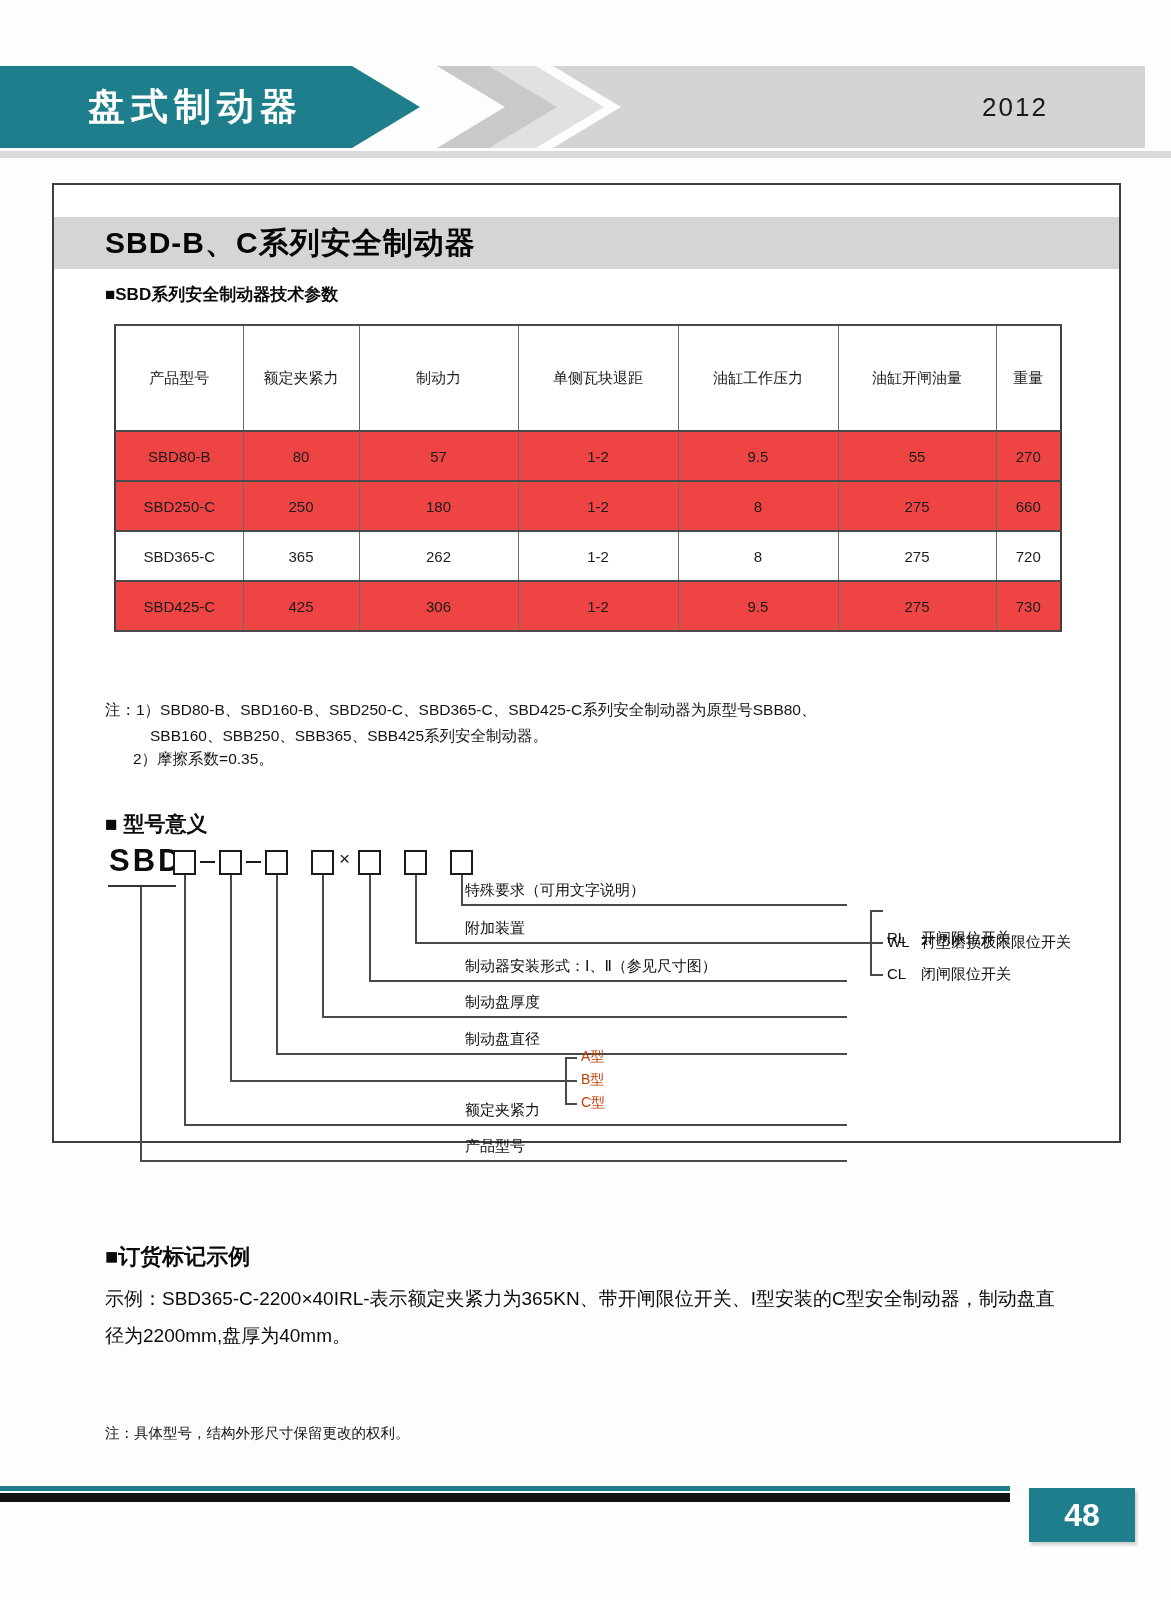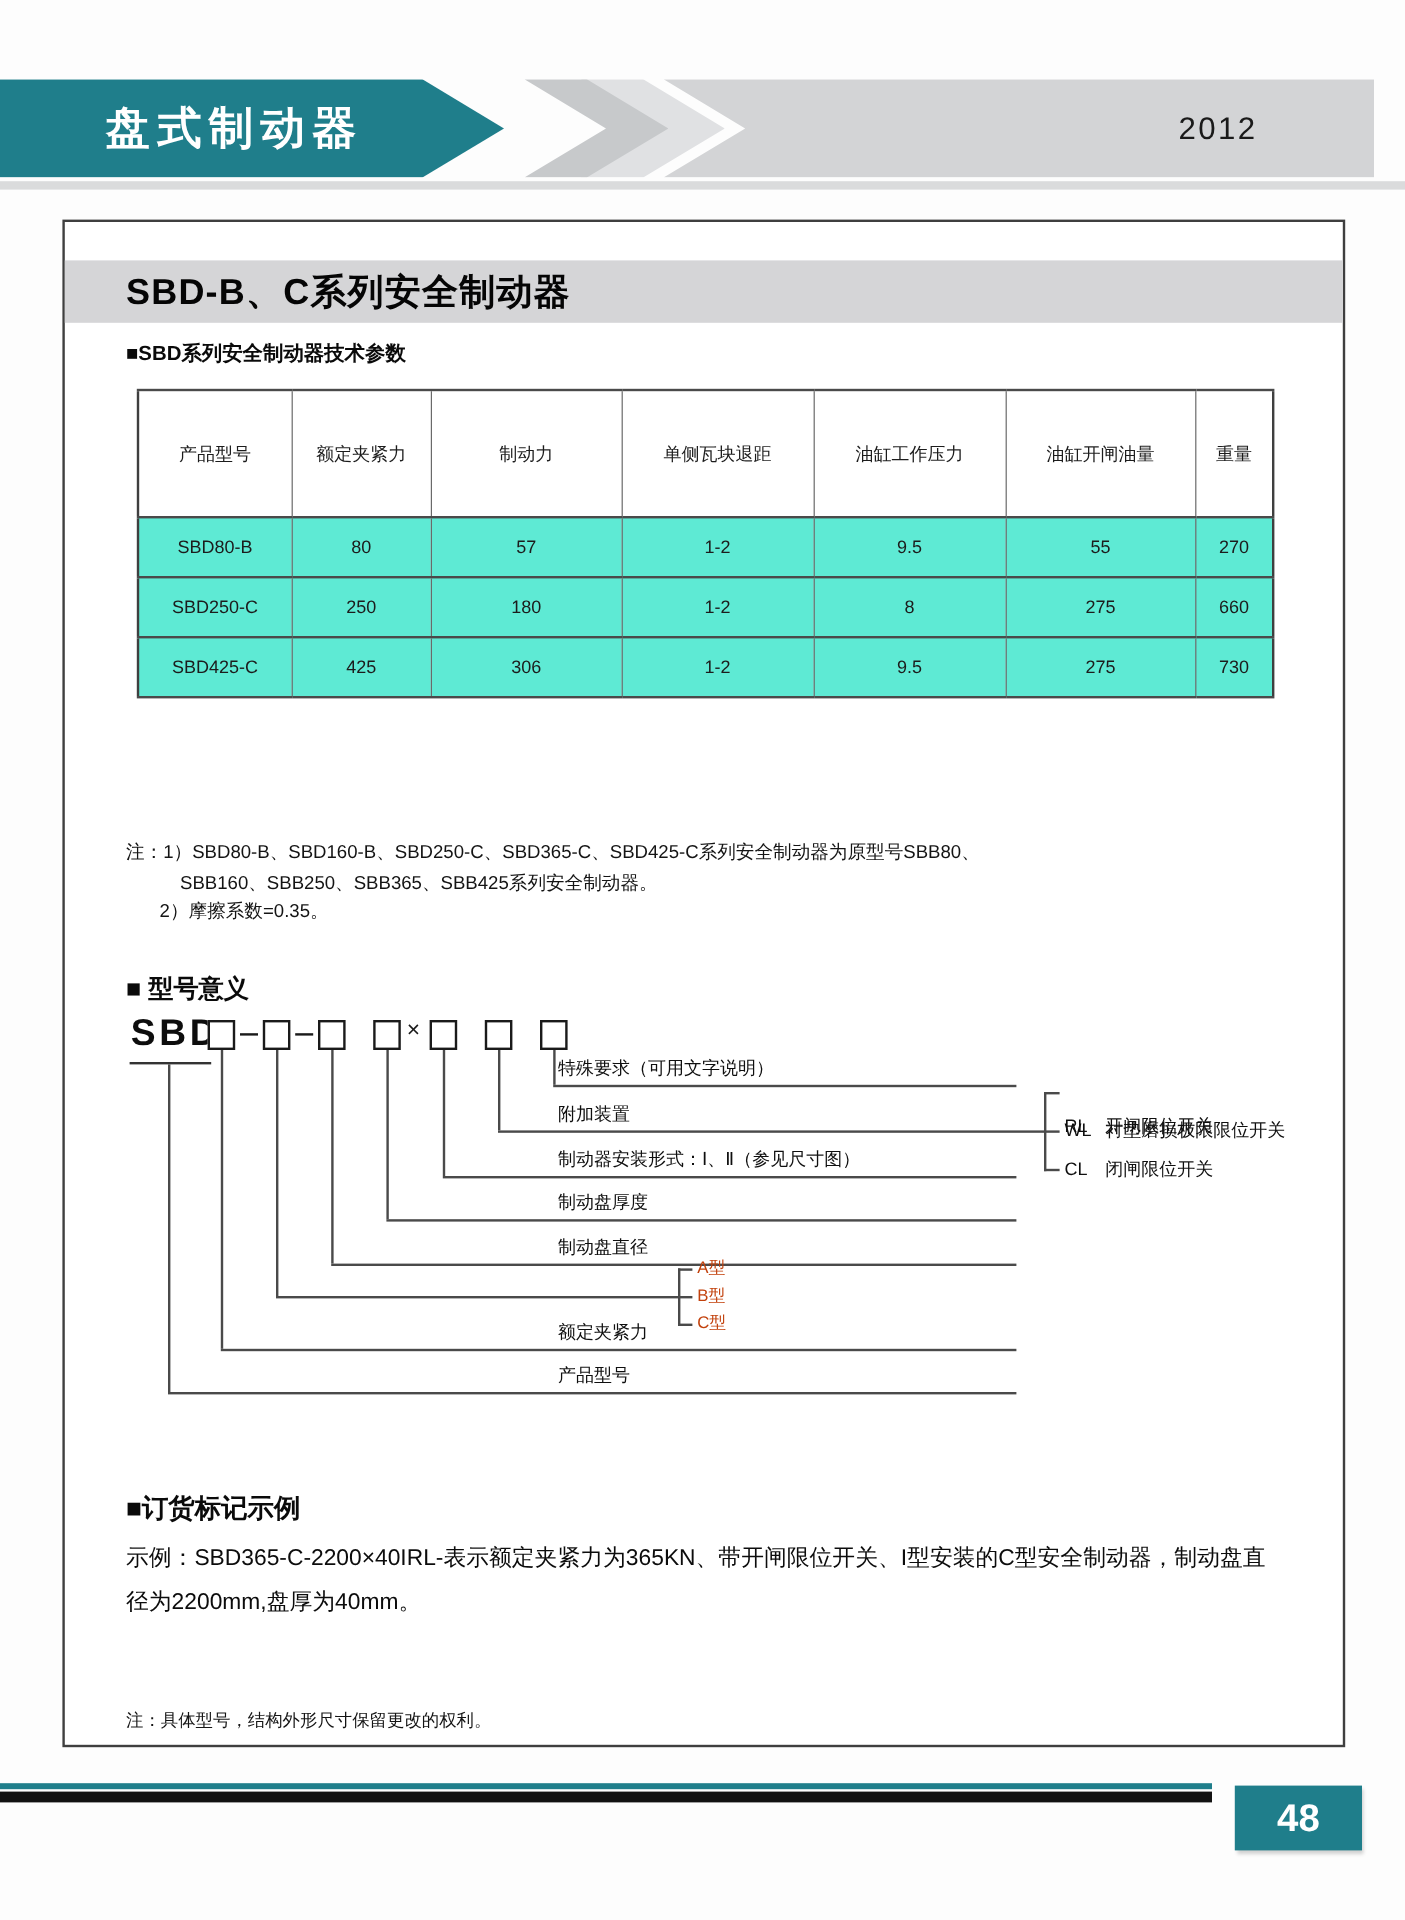--- a/index.html
+++ b/index.html
@@ -17,36 +17,36 @@
       clip-path:polygon(0 0,52px 0,120px 50%,52px 100%,0 100%,68px 50%);}
   .chev1{left:437px;background:#c7c9cb;z-index:3;}
   .chev2{left:484px;background:#e0e1e3;z-index:2;}
   .band{left:553px;top:66px;width:592px;height:82px;background:#d3d4d6;z-index:1;
       -webkit-clip-path:polygon(0 0,100% 0,100% 100%,0 100%,68px 50%);
       clip-path:polygon(0 0,100% 0,100% 100%,0 100%,68px 50%);}
   .year{left:982px;top:66px;height:82px;line-height:82px;font-size:26px;color:#1a1a1a;
       letter-spacing:2px;z-index:4;}
   .header-divider{left:0;top:151px;width:1171px;height:7px;background:#dadbdc;}
   
-  .content-box{left:52px;top:183px;width:1069px;height:1273px;background:#ffffff;
+  .content-box{left:52px;top:183px;width:1069px;height:960px;background:#ffffff;
       border:2px solid #3f3f3f;box-sizing:border-box;}
   .title-bar{left:0;top:32px;width:1065px;height:52px;background:#d5d5d7;}
   .section-title{left:51px;top:38px;font-size:30px;font-weight:800;color:#050505;letter-spacing:1px;}
   .sub-heading{font-weight:700;color:#0a0a0a;}
   .h-tech{left:51px;top:98px;font-size:17px;}
   
   .spec-table{left:60px;top:139px;border-collapse:collapse;table-layout:fixed;
       font-size:15px;color:#1c1c1c;}
   .spec-table th,.spec-table td{border-left:1px solid #6a6a6a;border-right:1px solid #6a6a6a;
       border-top:2px solid #4a4a4a;border-bottom:2px solid #4a4a4a;
       text-align:center;vertical-align:middle;font-weight:400;padding:0;}
   .spec-table{border:2px solid #3f3f3f;}
   .spec-table thead th{height:104px;background:#ffffff;}
   .spec-table tbody td{height:48px;}
-  .spec-table tr.shaded td{background:#5eead4;}
+  .spec-table tr.shaded td{background:#ef4444;}
   
   .note-text{font-size:15.5px;color:#141414;}
   
   .h-model{left:51px;top:625px;font-size:21px;text-align:center;}
   .sbd-prefix{left:55px;top:658px;font-size:31px;font-weight:600;letter-spacing:3px;color:#0d0d0d;}
   .sbd-underline{left:54px;top:700px;width:68px;height:2px;background:#333;}
   .mbox{top:665px;width:23px;height:25px;border:2px solid #1a1a1a;background:#fff;box-sizing:border-box;}
   .dash-sep{top:676px;width:15px;height:2px;background:#1a1a1a;}
   .mul-sign{left:285px;top:663px;font-size:19px;color:#1a1a1a;}
   .vline{width:2px;background:#4a4a4a;}
@@ -119,20 +119,29 @@
         </tr>
         <tr class="shaded">
           <td>SBD250-C</td>
           <td>250</td>
           <td>180</td>
           <td>1-2</td>
           <td>8</td>
           <td>275</td>
           <td>660</td>
         </tr>
+        <tr>
+          <td>SBD365-C</td>
+          <td>365</td>
+          <td>262</td>
+          <td>1-2</td>
+          <td>8</td>
+          <td>275</td>
+          <td>720</td>
+        </tr>
         <tr class="shaded">
           <td>SBD425-C</td>
           <td>425</td>
           <td>306</td>
           <td>1-2</td>
           <td>9.5</td>
           <td>275</td>
           <td>730</td>
         </tr>
       </tbody>

